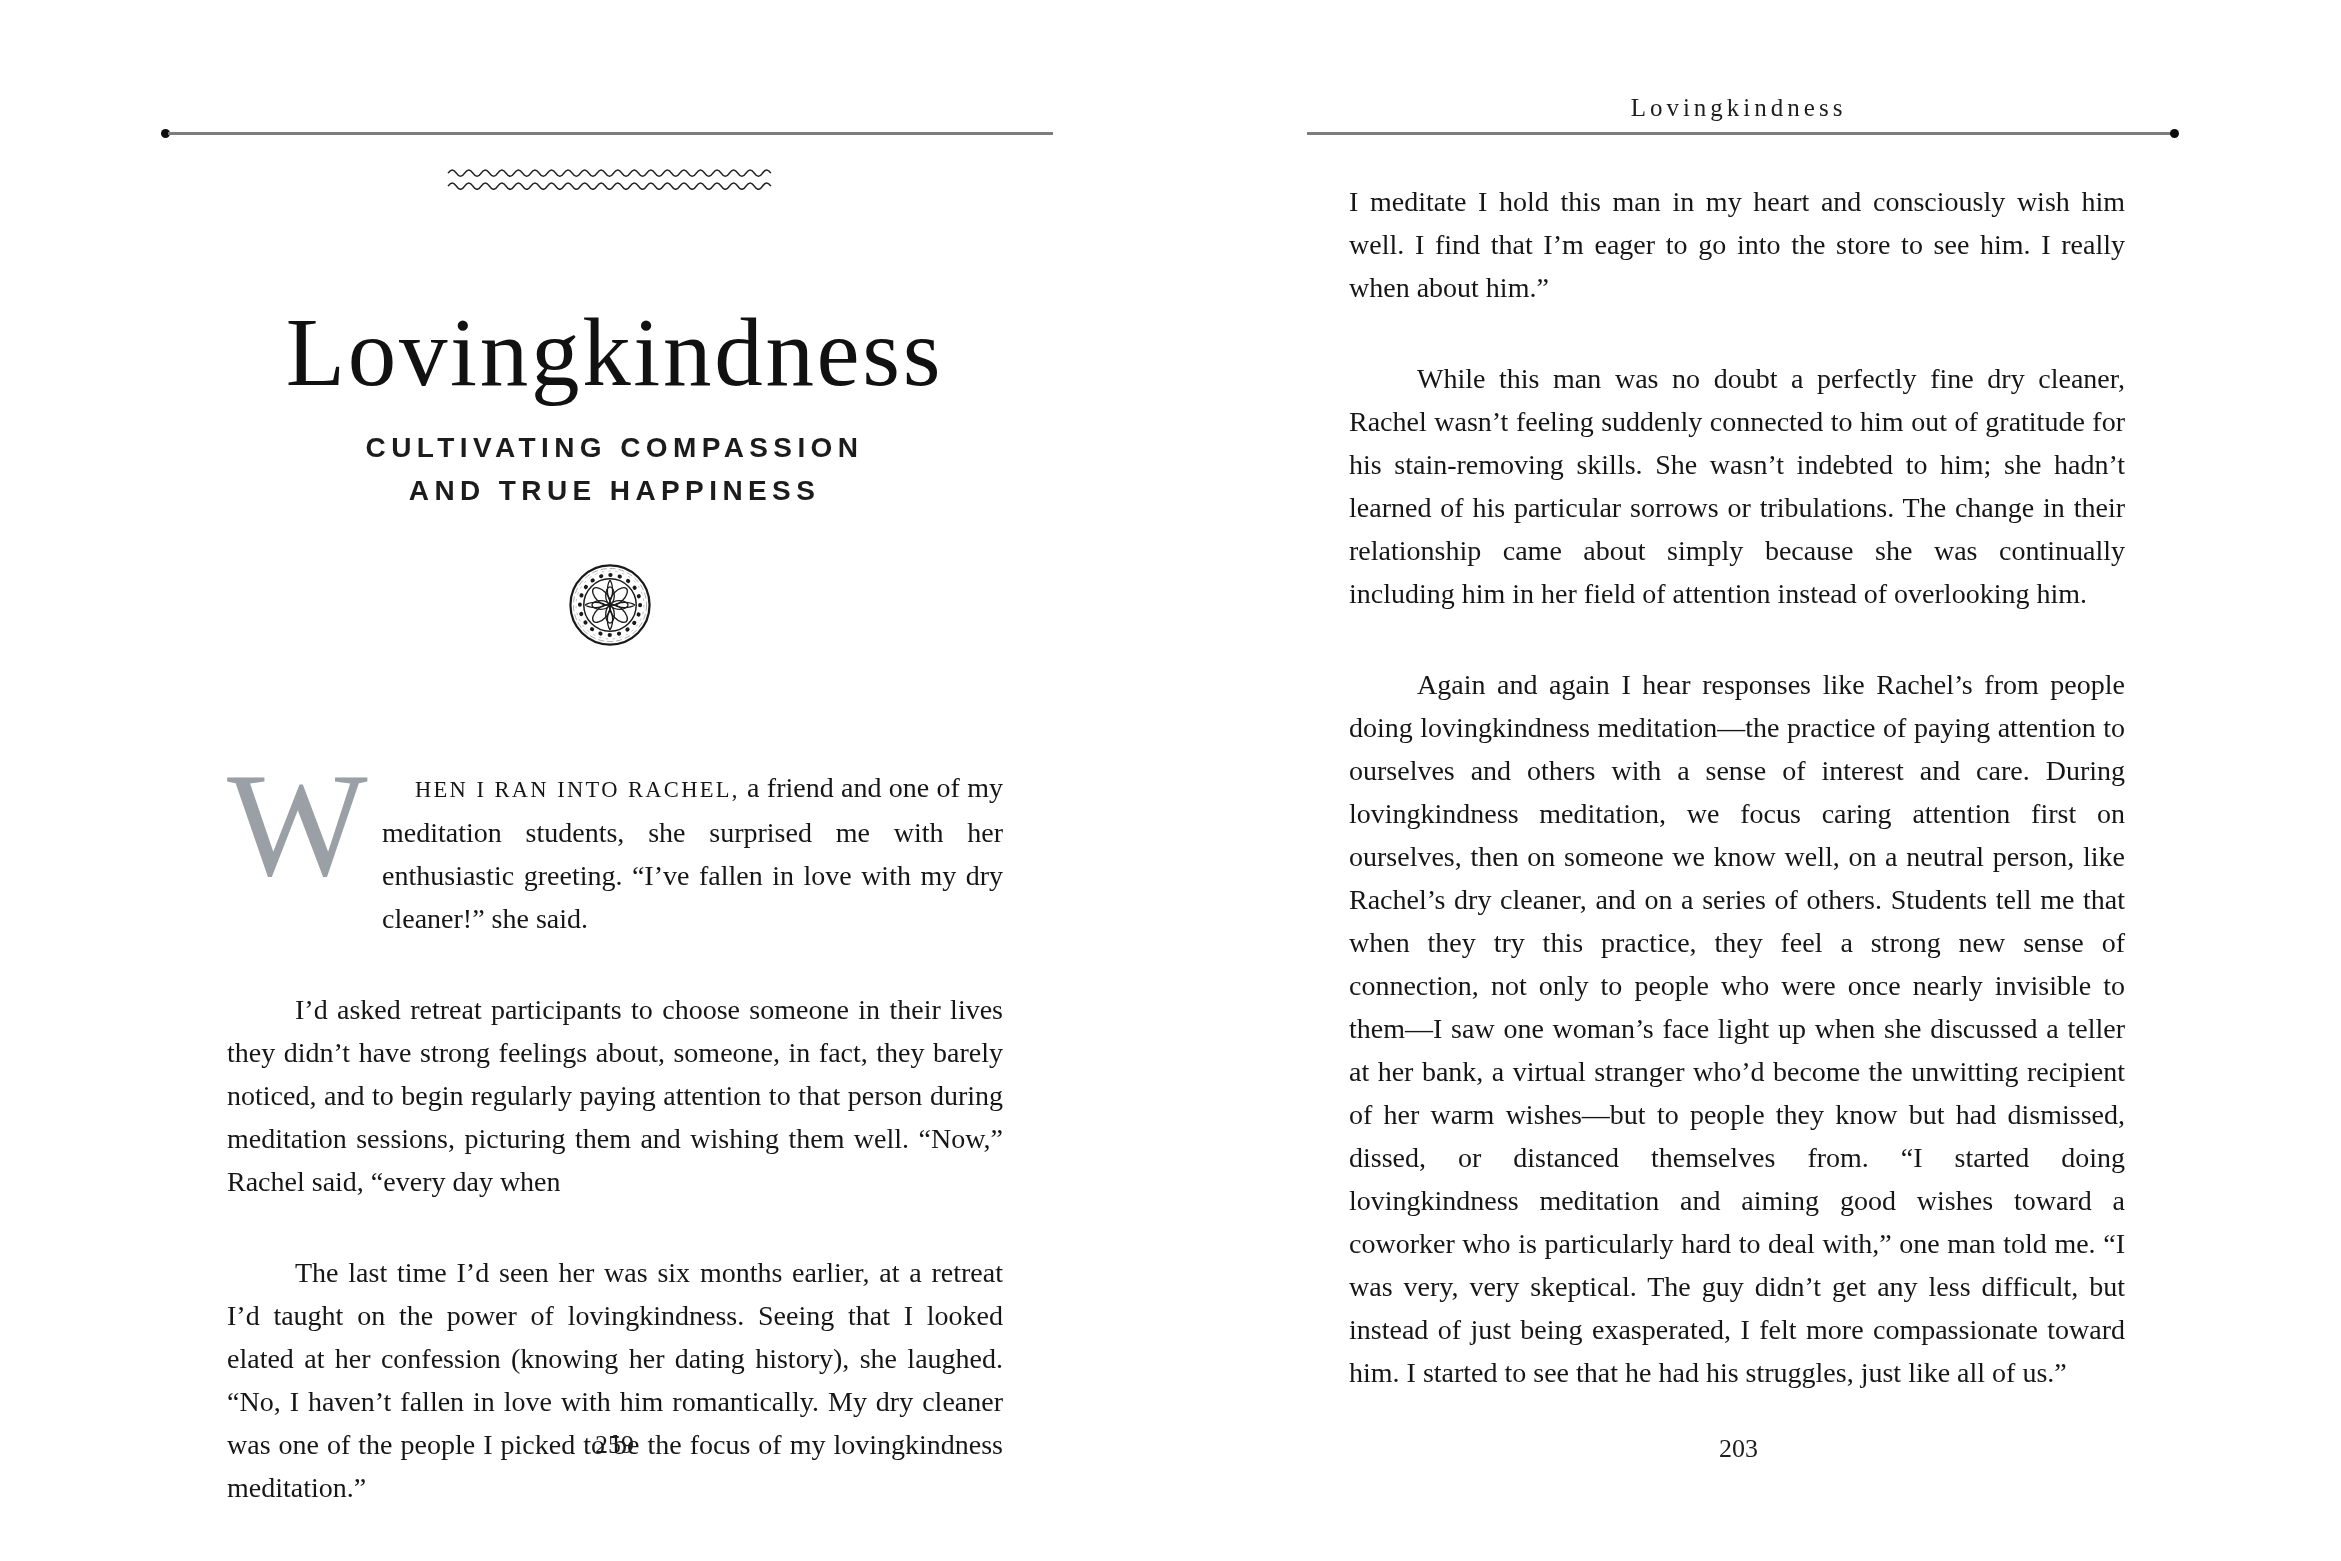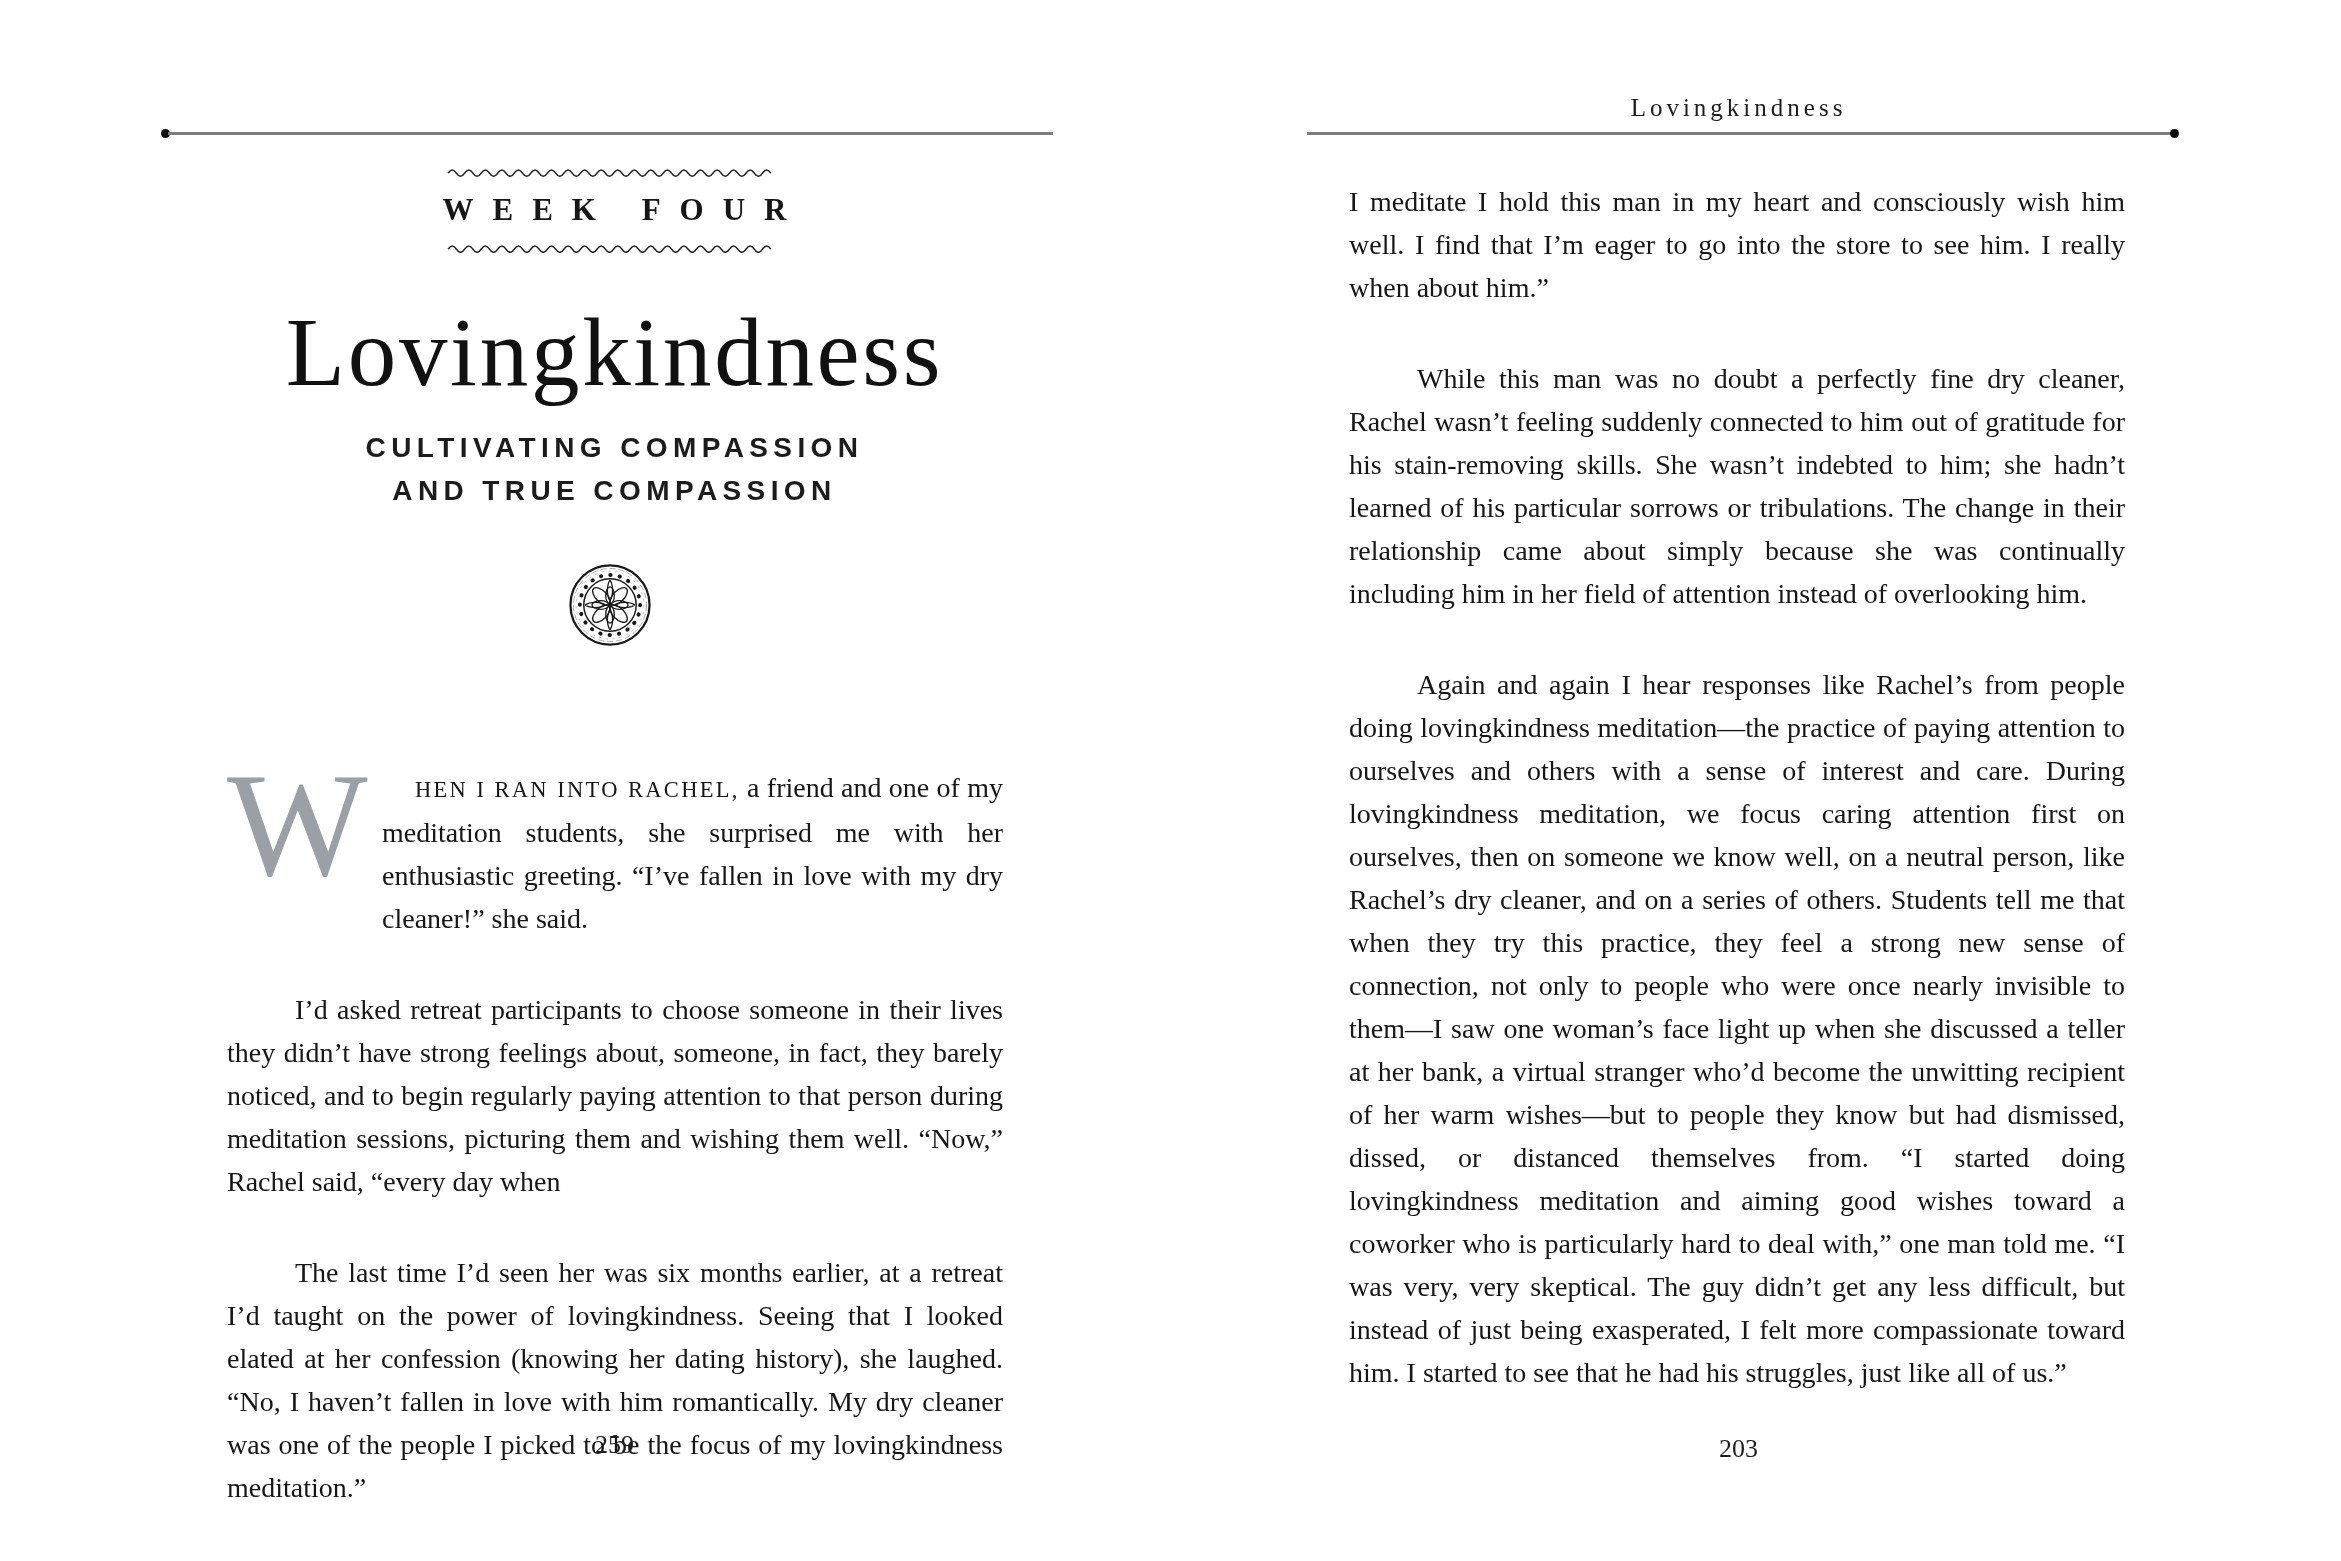--- a/index.html
+++ b/index.html
@@ -99,29 +99,28 @@
 
   <div>
 
     <span class="rule-dot" style="left:161px; top:129px;"></span>
     <div class="rule" style="left:168px; top:132px; width:885px;"></div>
 
     <div class="left-display">
       <svg class="wave-svg" width="335" height="12.6" viewBox="0 0 372 14">
         <path d="M1 9 q4.6 -7 9.2 0 t9.2 0 t9.2 0 t9.2 0 t9.2 0 t9.2 0 t9.2 0 t9.2 0 t9.2 0 t9.2 0 t9.2 0 t9.2 0 t9.2 0 t9.2 0 t9.2 0 t9.2 0 t9.2 0 t9.2 0 t9.2 0 t9.2 0 t9.2 0 t9.2 0 t9.2 0 t9.2 0 t9.2 0 t9.2 0 t9.2 0 t9.2 0 t9.2 0 t9.2 0 t9.2 0 t9.2 0 t9.2 0 t9.2 0 t9.2 0 t9.2 0 t9.2 0 t9.2 0 t9.2 0" fill="none" stroke="#222" stroke-width="1.8"></path>
       </svg>
-      <div class="week-label">WEEK FOUR</div>
       <svg class="wave-svg" width="335" height="12.6" viewBox="0 0 372 14">
         <path d="M1 9 q4.6 -7 9.2 0 t9.2 0 t9.2 0 t9.2 0 t9.2 0 t9.2 0 t9.2 0 t9.2 0 t9.2 0 t9.2 0 t9.2 0 t9.2 0 t9.2 0 t9.2 0 t9.2 0 t9.2 0 t9.2 0 t9.2 0 t9.2 0 t9.2 0 t9.2 0 t9.2 0 t9.2 0 t9.2 0 t9.2 0 t9.2 0 t9.2 0 t9.2 0 t9.2 0 t9.2 0 t9.2 0 t9.2 0 t9.2 0 t9.2 0 t9.2 0 t9.2 0 t9.2 0 t9.2 0 t9.2 0" fill="none" stroke="#222" stroke-width="1.8"></path>
       </svg>
     </div>
 
     <h1 class="chapter-title">Lovingkindness</h1>
     <div class="chapter-subtitle subtitle-1">CULTIVATING COMPASSION</div>
-    <div class="chapter-subtitle subtitle-2">AND TRUE COMPASSION</div>
+    <div class="chapter-subtitle subtitle-2">AND TRUE HAPPINESS</div>
 
     <svg class="medallion" viewBox="-50 -50 100 100">
       <circle r="46" fill="none" stroke="#1a1a1a" stroke-width="2.6"></circle>
       <circle r="42.5" fill="none" stroke="#888" stroke-width="0.8" stroke-dasharray="7 3.5"></circle>
       <circle r="39.5" fill="none" stroke="#999" stroke-width="0.7" stroke-dasharray="3 5"></circle>
       <circle r="35" fill="none" stroke="#1a1a1a" stroke-width="4.6" stroke-dasharray="0.4 10.6" stroke-linecap="round"></circle>
       <circle r="30.5" fill="none" stroke="#1a1a1a" stroke-width="1.7"></circle>
       <g fill="none" stroke="#1a1a1a" stroke-width="1.5">
         <path d="M0 -29 C4 -23 4 -11 0 -5 C-4 -11 -4 -23 0 -29" transform="rotate(0)"></path>
         <path d="M0 -29 C4 -23 4 -11 0 -5 C-4 -11 -4 -23 0 -29" transform="rotate(90)"></path>

